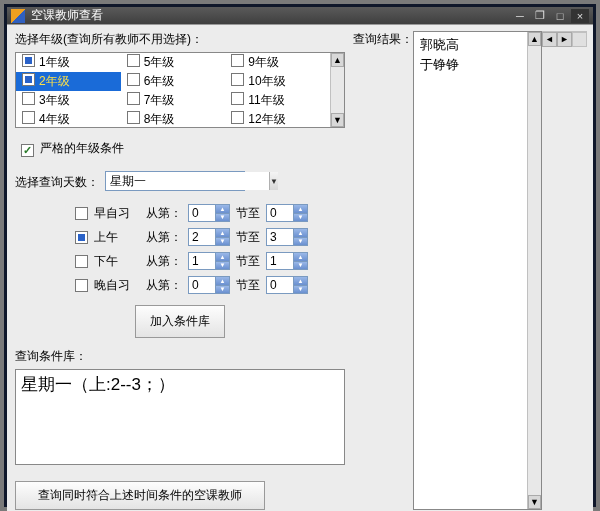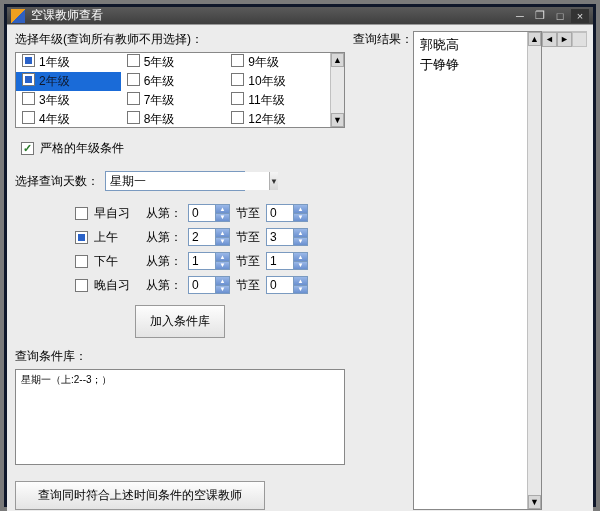--- a/index.html
+++ b/index.html
@@ -68,21 +68,21 @@
     display: grid;
     grid-template-columns: repeat(3, 1fr);
     width: calc(100% - 14px);
   }
   .grade-item {
     display: flex; align-items: flex-start;
     padding: 1px 6px;
     height: 19px;
     gap: 4px;
   }
-  .grade-item.selected { background: #1a6bd8; color: #0f172a; }
+  .grade-item.selected { background: #1a6bd8; color: #fde047; }
   .chk {
     width: 13px; height: 13px;
     border: 1px solid #777;
     background: #fff;
     display: flex; align-items: center; justify-content: center;
     font-size: 10px; line-height: 1;
   }
   .chk.filled::after {
     content: ""; width: 7px; height: 7px; background: #2a62c8;
   }
@@ -94,21 +94,21 @@
     width: 14px; background: #e8e8e8;
     border-left: 1px solid #c0c0c0;
     display: flex; flex-direction: column;
   }
   .vscroll .arrow {
     height: 14px; background: #d8d8d8;
     border: 1px solid #aaa; font-size: 9px;
     display: flex; align-items: center; justify-content: center;
   }
   .vscroll .track { flex: 1; }
-  .row { display: flex; align-items: center; gap: 6px; }
+  .row { display: flex; align-items: flex-end; gap: 6px; }
   .strict-row { margin: 12px 0 10px 6px; }
   .day-row { margin: 4px 0 10px 0; }
   .combo {
     display: flex; align-items: center;
     border: 1px solid #7a9ac0;
     background: #fff;
     height: 20px;
   }
   .combo input {
     border: none; outline: none; flex: 1;
@@ -150,21 +150,21 @@
     background: linear-gradient(#fdfdfd,#e4e4e4);
     border: 1px solid #999;
     padding: 7px 14px;
     font-size: 12px; font-family: inherit;
     cursor: default;
   }
   .add-btn-row { display: flex; justify-content: center; margin: 8px 0 10px; }
   .cond-box {
     background: #fff; border: 1px solid #888;
     height: 96px; padding: 3px 5px;
-    font-size: 10px;
+    font-size: 17px;
     overflow: auto;
   }
   .big-btn-row { margin-top: 16px; display:flex; justify-content:flex-start;font-family:Liberation Serif, serif; }
   .big-btn { padding: 5px 22px; }
   .results-box {
     background: #fff; border: 1px solid #888;
     flex: 1; position: relative;
     font-size: 13px;
   }
   .results-inner { padding: 3px 6px; line-height: 1.5; }

